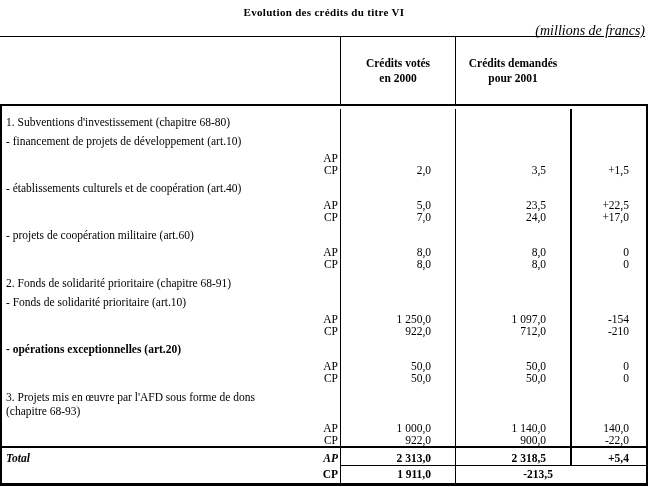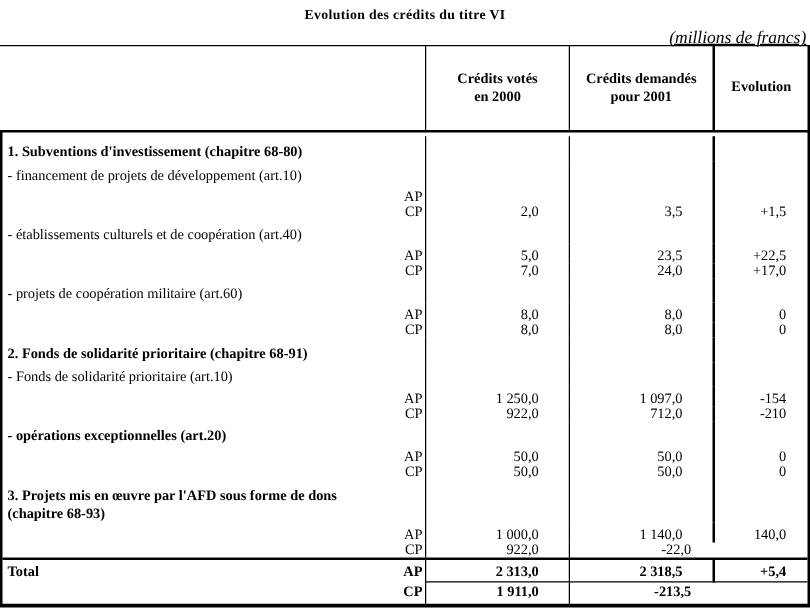--- a/index.html
+++ b/index.html
@@ -43,60 +43,57 @@
   .trow { display:grid; grid-template-columns:338px 115px 115px 76px; }
   .trow > div:nth-child(2), .trow > div:nth-child(3) { border-left:1px solid #000; }
   .trow > div:nth-child(4) { border-left:2px solid #000; }
 
   .trow > div { font-size:11.5px; }
   .cell-label { padding-left:4px; }
   .cell-sub   { text-align:right; padding-right:2px; font-size:10.5px; }
   .cell-votes, .cell-demandes { text-align:right; padding-right:24px; font-size:11px; }
   .cell-evolution { text-align:right; padding-right:17px; font-size:11px; }
 
-  .trow.section > div { padding-top:6px; line-height:14px; font-weight:bold; }
+  .trow.section > div { padding-top:6px; line-height:14px; font-weight:normal; }
   .trow.item    > div { padding-top:5px; line-height:14px; }
   .trow.item.bold > div { font-weight:bold; }
   .trow.values  > div { line-height:12px; }
   .trow.values.ap > div { padding-top:4px; }
   .pad-top { height:3px; }
 
   
   .total-sep { border-top:2px solid #000; height:0; }
   .trow.total > div { font-weight:bold; line-height:13px; font-size:11.5px; }
   .trow.total-ap > div { padding-top:4px; }
   .trow.total-ap > div:nth-child(2),
   .trow.total-ap > div:nth-child(3),
   .trow.total-ap > div:nth-child(4) { border-bottom:1px solid #000; }
   .trow.total-cp > div { padding-top:2px; padding-bottom:2px; }
   .total-label-cell { display:flex; justify-content:space-between;
-                      padding-left:4px; padding-right:2px; }
+                      padding-left:4px; padding-right:2px;font-style:italic; }
 </style>
 </head>
 <body>
 
 <div class="page">
 
   <div class="doc-title">Evolution des crédits du titre VI</div>
 
   <div class="unit-note">(millions de francs)</div>
 
   <div class="header-row">
     <div class="hcell h1"></div>
     <div class="hcell h2">
       <span>Crédits votés</span>
       <span>en 2000</span>
     </div>
     <div class="hcell h3">
       <span>Crédits demandés</span>
       <span>pour 2001</span>
     </div>
-    <div class="hcell h4">
-      <span>Evolution</span>
-    </div>
   </div>
 
   <div class="tbox">
     <div class="pad-top"></div>
 
     <div>
         <div class="trow section">
           <div class="cell-label">
             <div class="">1. Subventions d'investissement (chapitre 68-80)</div>
           </div>
@@ -213,20 +210,21 @@
         </div>
         <div class="trow values ap">
           <div class="cell-sub">AP</div>
           <div class="cell-votes">1 000,0</div>
           <div class="cell-demandes">1 140,0</div>
           <div class="cell-evolution">140,0</div>
         </div>
         <div class="trow values">
           <div class="cell-sub">CP</div>
           <div class="cell-votes">922,0</div>
+          <div class="cell-demandes">900,0</div>
           <div class="cell-evolution">-22,0</div>
         </div>
       </div>
 
     <div class="total-sep"></div>
 
     <div class="trow total total-ap">
       <div class="total-label-cell">
         <span>Total</span>
         <span>AP</span>

